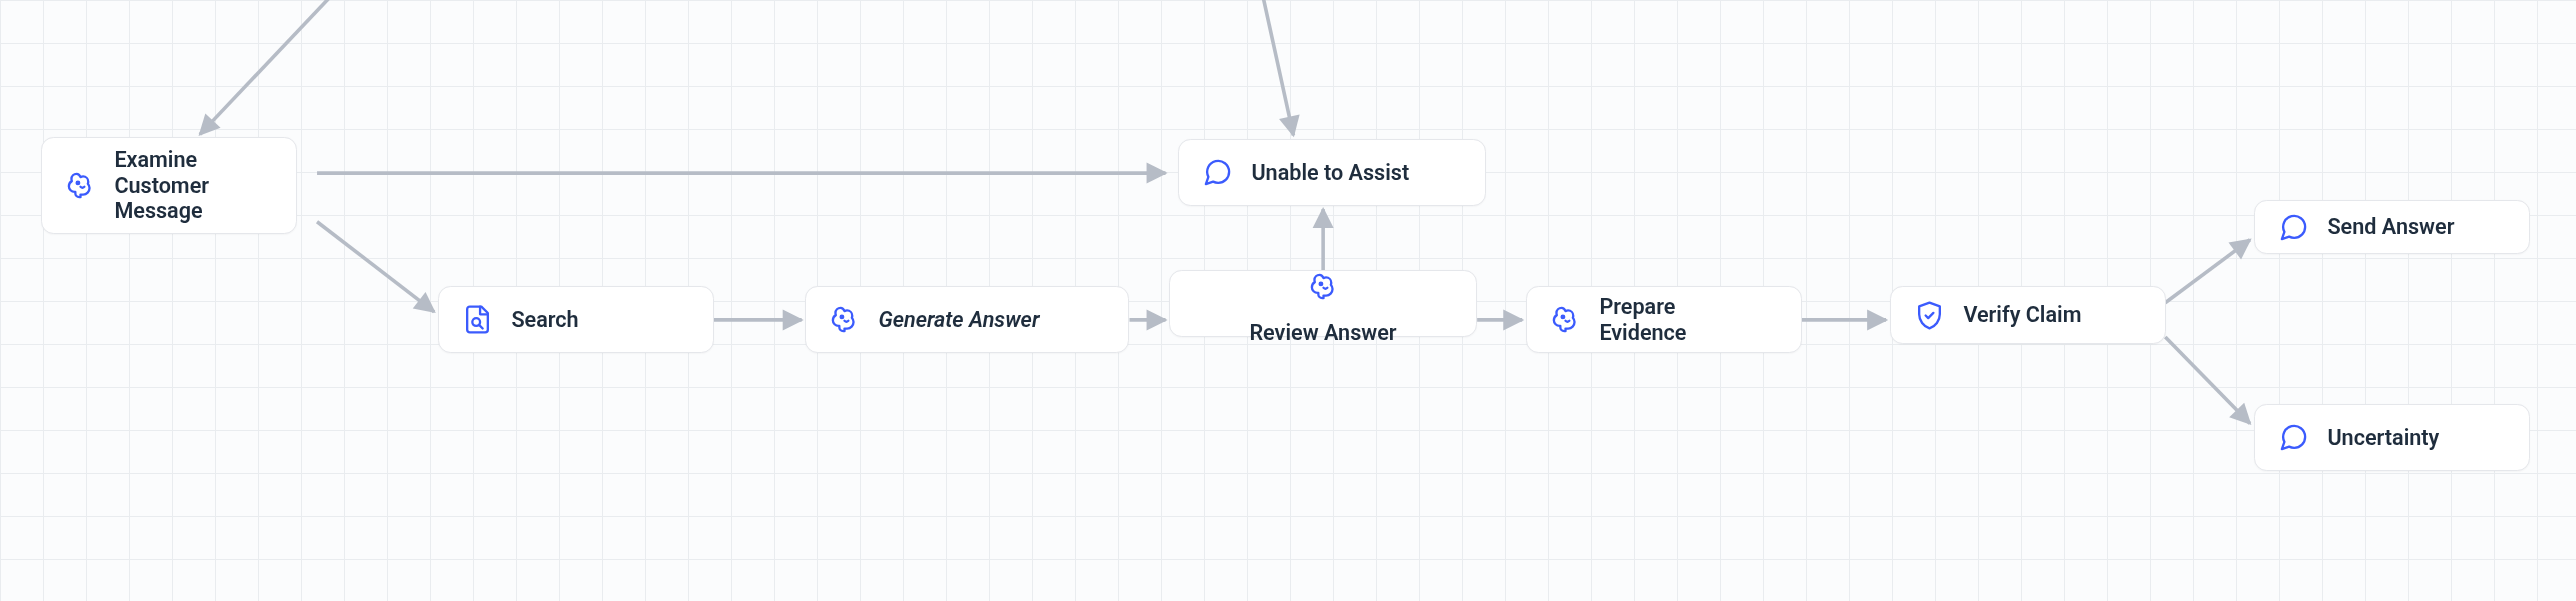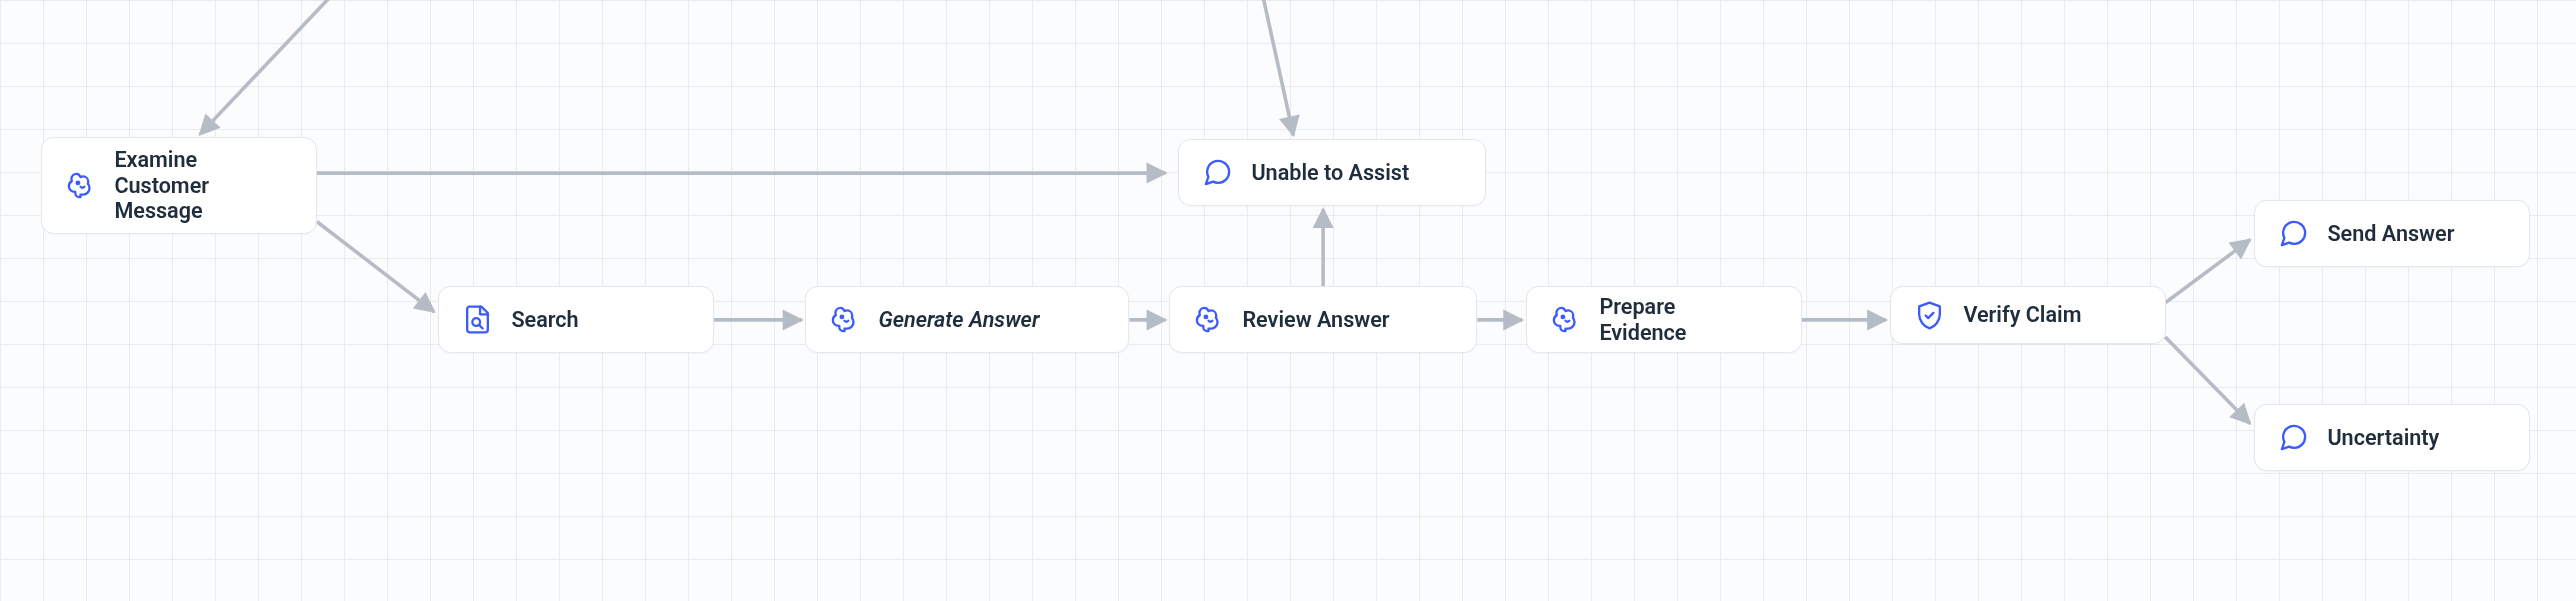--- a/index.html
+++ b/index.html
@@ -95,21 +95,21 @@
 
     <line x1="1640" y1="355" x2="1690" y2="355" stroke="#b6bcc6" stroke-width="4" marker-end="url(#arrow)"></line>
 
     <line x1="2000" y1="355" x2="2094" y2="355" stroke="#b6bcc6" stroke-width="4" marker-end="url(#arrow)"></line>
 
     <line x1="2404" y1="336" x2="2498" y2="266" stroke="#b6bcc6" stroke-width="4" marker-end="url(#arrow)"></line>
 
     <line x1="2404" y1="374" x2="2498" y2="470" stroke="#b6bcc6" stroke-width="4" marker-end="url(#arrow)"></line>
   </svg>
 
-  <div class="node" style="left:41px; top:137px; width:276px; height:97px;">
+  <div class="node" style="left:41px; top:137px; width:256px; height:97px;">
     <span class="icon">
       <svg viewBox="0 0 24 24">
           <path d="M9 3c-2.2 0-4 1.8-4 4 0 .6.1 1.1.3 1.6C4 9.3 3 10.8 3 12.5 3 15 5 17 7.5 17H8v1c0 1.7 1.3 3 3 3h1v-2h2c2.8 0 5-2.2 5-5 0-1.3-.5-2.5-1.3-3.4.2-.5.3-1 .3-1.6 0-2.2-1.8-4-4-4-.7 0-1.4.2-2 .5C11.4 4 10.3 3 9 3z"></path>
           <circle cx="10" cy="10" r="1"></circle>
           <path d="M12 13c1 1 2 1 3 0"></path>
         </svg>
     </span>
     <span class="label">Examine
 Customer
 Message</span>
@@ -140,21 +140,21 @@
 
   <div class="node" style="left:1169px; top:139px; width:308px; height:67px;margin-left:9px;">
     <span class="icon">
       <svg viewBox="0 0 24 24">
           <path d="M21 11.5a8.38 8.38 0 0 1-8.5 8.5 8.5 8.5 0 0 1-3.9-.95L3 21l1.95-5.6A8.5 8.5 0 1 1 21 11.5z"></path>
         </svg>
     </span>
     <span class="label">Unable to Assist</span>
   </div>
 
-  <div class="node" style="left:1169px; top:286px; width:308px; height:67px;">
+  <div class="node" style="left:1169px; top:270px; width:308px; height:67px;flex-direction:column;">
     <span class="icon">
       <svg viewBox="0 0 24 24">
           <path d="M9 3c-2.2 0-4 1.8-4 4 0 .6.1 1.1.3 1.6C4 9.3 3 10.8 3 12.5 3 15 5 17 7.5 17H8v1c0 1.7 1.3 3 3 3h1v-2h2c2.8 0 5-2.2 5-5 0-1.3-.5-2.5-1.3-3.4.2-.5.3-1 .3-1.6 0-2.2-1.8-4-4-4-.7 0-1.4.2-2 .5C11.4 4 10.3 3 9 3z"></path>
           <circle cx="10" cy="10" r="1"></circle>
           <path d="M12 13c1 1 2 1 3 0"></path>
         </svg>
     </span>
     <span class="label">Review Answer</span>
   </div>
 
@@ -173,21 +173,21 @@
   <div class="node" style="left:1890px; top:286px; width:276px; height:58px;">
     <span class="icon">
       <svg viewBox="0 0 24 24">
           <path d="M12 2 L4 5v6c0 5 3.4 9.4 8 11 4.6-1.6 8-6 8-11V5l-8-3z"></path>
           <path d="M9 12l2 2 4-4"></path>
         </svg>
     </span>
     <span class="label">Verify Claim</span>
   </div>
 
-  <div class="node" style="left:2254px; top:200px; width:276px; height:67px;">
+  <div class="node" style="left:2254px; top:200px; width:276px; height:54px;">
     <span class="icon">
       <svg viewBox="0 0 24 24">
           <path d="M21 11.5a8.38 8.38 0 0 1-8.5 8.5 8.5 8.5 0 0 1-3.9-.95L3 21l1.95-5.6A8.5 8.5 0 1 1 21 11.5z"></path>
         </svg>
     </span>
     <span class="label">Send Answer</span>
   </div>
 
   <div class="node" style="left:2254px; top:404px; width:276px; height:67px;text-align:right;">
     <span class="icon">

